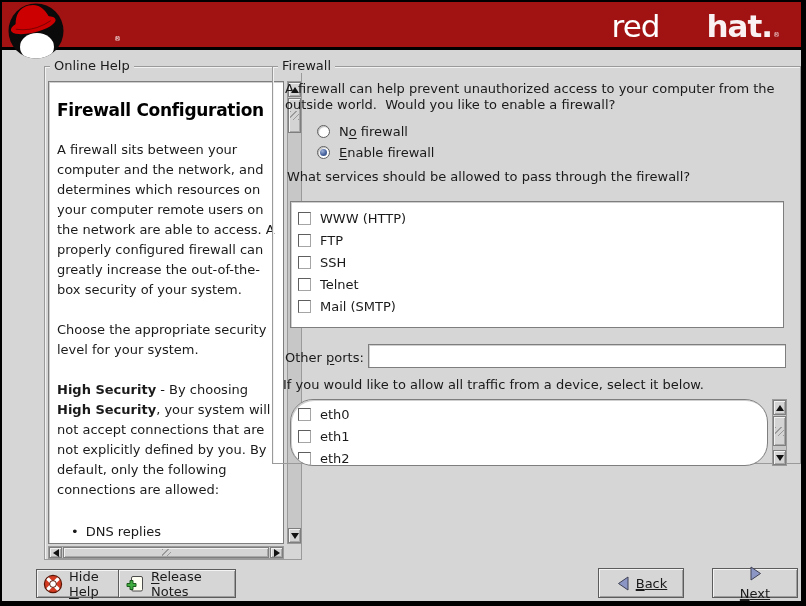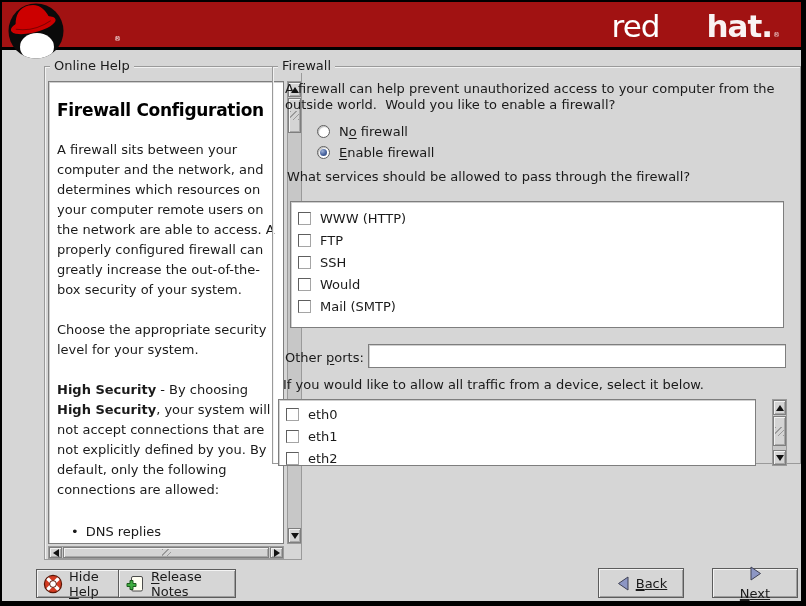--- a/index.html
+++ b/index.html
@@ -42,21 +42,21 @@
   .tri-left{border-top:4px solid transparent;border-bottom:4px solid transparent;border-right:6px solid #111;}
   .tri-right{border-top:4px solid transparent;border-bottom:4px solid transparent;border-left:6px solid #111;}
   
   .fw-frame{left:270px;top:64px;width:529px;height:398px;padding-left:20px;}
   .fw-intro{position:absolute;left:12px;top:14px;line-height:16px;white-space:pre-wrap;}
   .radio-row{position:absolute;left:44px;display:flex;align-items:center;gap:9px;height:20px;}
   .radio{width:13px;height:13px;border-radius:50%;background:#fff;border:1px solid #5e5e5e;box-shadow:inset 1px 1px 1px #bdbdbd;position:relative;flex:0 0 auto;}
   .radio.sel::after{content:"";position:absolute;left:2px;top:2px;width:7px;height:7px;border-radius:50%;background:radial-gradient(circle at 35% 30%,#9db1d8 0%,#48639e 55%,#2c4475 100%);}
   .fw-question{position:absolute;left:14px;top:102px;}
   .svc-box{position:absolute;left:17px;top:134px;width:494px;height:127px;padding:5px 7px;overflow:hidden;}
-  .dev-box{position:absolute;left:5px;top:332px;width:478px;height:67px;padding:3px 7px;overflow:hidden;}
+  .dev-box{position:absolute;left:17px;top:332px;width:478px;height:67px;padding:3px 7px;overflow:hidden;border-radius:23px;}
   .check-row{display:flex;align-items:center;gap:9px;height:22px;}
   .checkbox{width:13px;height:13px;background:#fff;border:1px solid;border-color:#5e5e5e #a5a5a5 #a5a5a5 #5e5e5e;flex:0 0 auto;}
   .other-label{position:absolute;left:12px;top:283px;}
   .entry{position:absolute;left:95px;top:277px;width:418px;height:24px;background:#fff;border:1px solid #7e7e7e;box-shadow:inset 1px 1px 0 #cfcfcf;font:13px "DejaVu Sans","Liberation Sans",sans-serif;padding:0 4px;outline:none;}
   .dev-hint{position:absolute;left:10px;top:310px;}
   
   .btn{position:absolute;height:29px;background:#d6d6d6;border:1px solid #5c5c5c;box-shadow:inset 1px 1px 0 #f4f4f4,inset -1px -1px 0 #9e9e9e;display:flex;align-items:center;justify-content:center;gap:6px;font-size:13px;cursor:default;padding:0 6px;}
   .btn svg{flex:0 0 auto;}
   .mn{text-decoration:underline;text-underline-offset:2px;}
   .nav-btn{gap:4px;text-decoration:underline;}
@@ -151,21 +151,21 @@
       <div class="check-row">
           <span class="checkbox"></span>
           <span>FTP</span>
         </div>
       <div class="check-row">
           <span class="checkbox"></span>
           <span>SSH</span>
         </div>
       <div class="check-row">
           <span class="checkbox"></span>
-          <span>Would</span>
+          <span>Telnet</span>
         </div>
       <div class="check-row">
           <span class="checkbox"></span>
           <span>Mail (SMTP)</span>
         </div>
     </div>
 
     <div class="other-label"><span>Other </span><span class="mn">p</span><span>orts:</span></div>
     <input class="entry" type="text" value="" style="">
 

